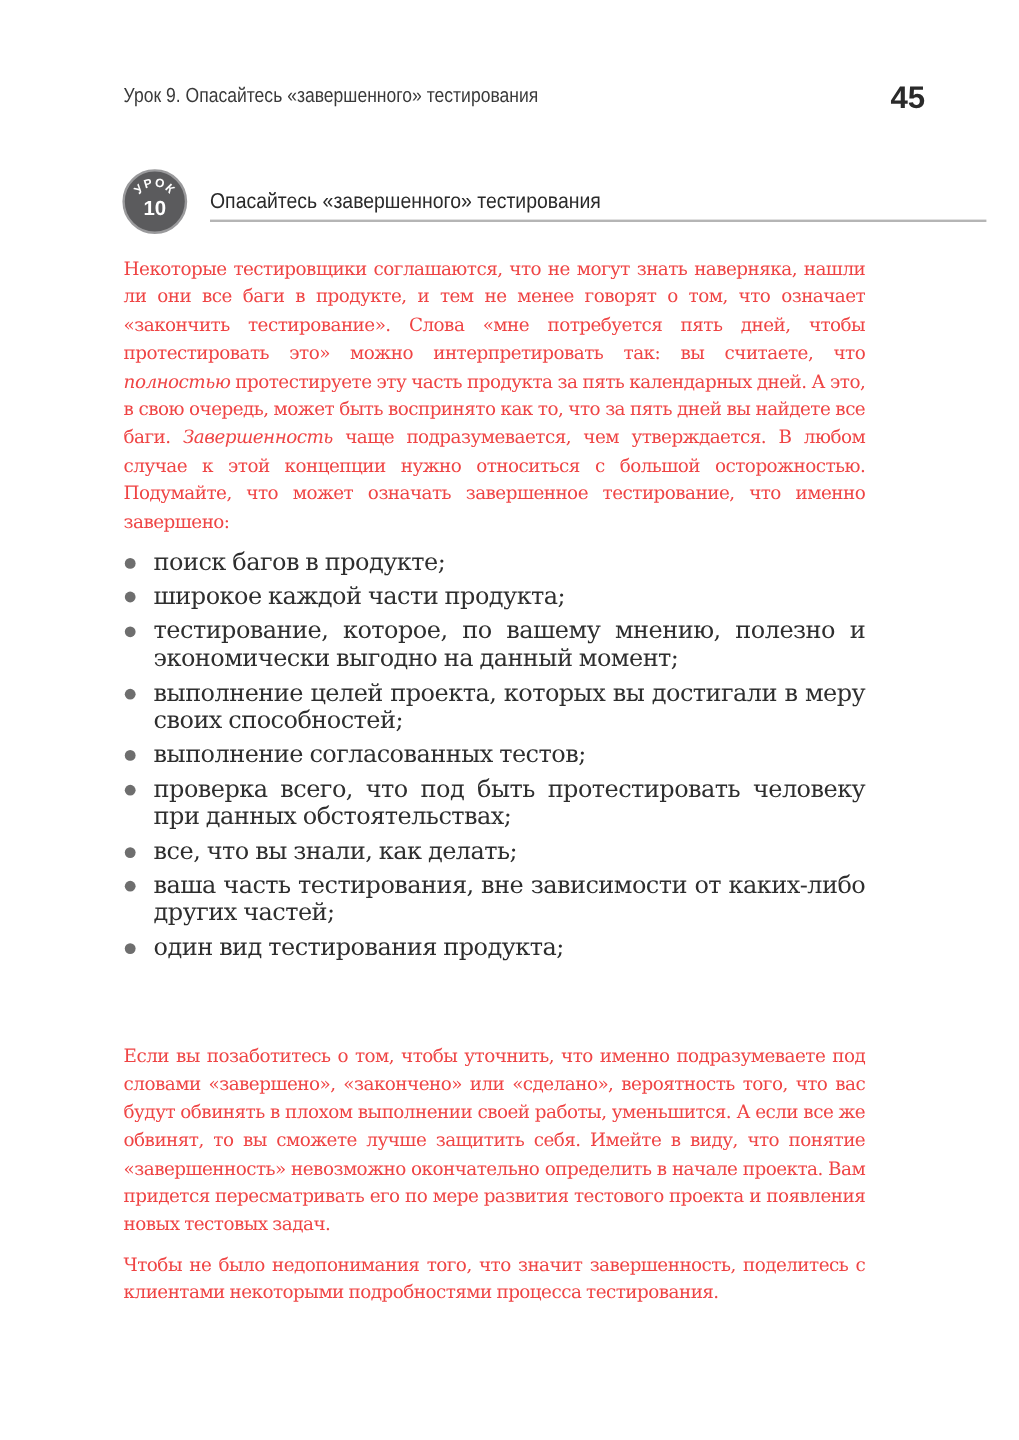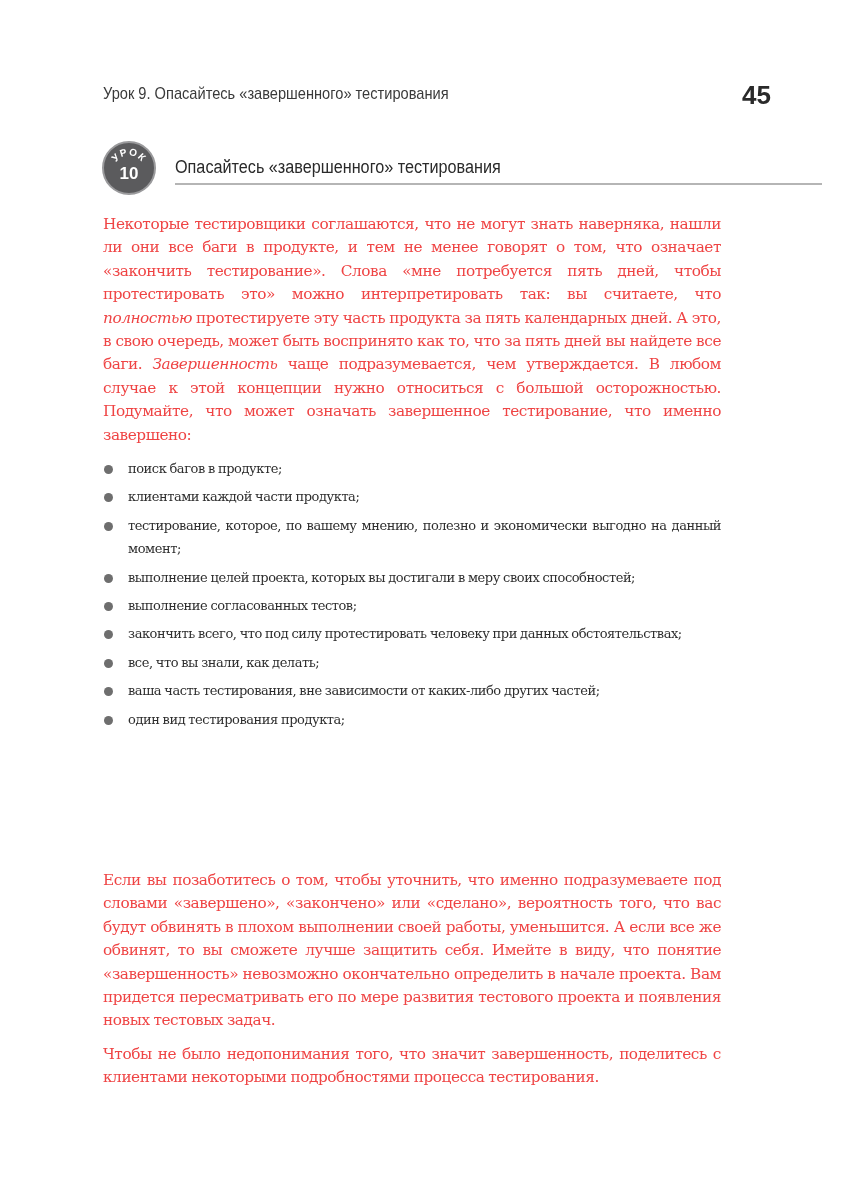--- a/index.html
+++ b/index.html
@@ -1,21 +1,21 @@
 <!DOCTYPE html>
 <html><head>
 <meta charset="utf-8">
 <style>
   html, body { margin:0; padding:0; }
   body {
     width:849px; height:1200px; background:#ffffff; position:relative; overflow:hidden;
     color:#2b2b2b;
   }
   .running-head {
-    position:absolute; left:103px; top:80px; width:668px; height:28px;
+    position:absolute; left:103px; top:66px; width:668px; height:28px;
     font-family:"Liberation Sans", sans-serif; font-size:17px; color:#3a3a3a;
     transform-origin:left center;
   }
   .running-head .title { position:absolute; left:0; top:4px; transform:scaleX(0.86); transform-origin:left center; white-space:nowrap; }
   .running-head .page-num { position:absolute; right:0; top:0; font-size:26px; font-weight:bold; color:#2a2a2a; }
 
   .lesson-head { position:absolute; left:102px; top:141px; width:620px; height:56px; }
   .badge {
     position:absolute; left:0; top:0; width:54px; height:54px; border-radius:50%;
     background:#5b5b5d; border:2px solid #9a9a9c; box-sizing:border-box;
@@ -37,21 +37,21 @@
     font-family:"DejaVu Serif", serif; font-size:15.3px; line-height:23.4px; color:#ef4444;
     text-align:justify; letter-spacing:-0.45px; word-spacing:-0.5px;
   }
   .body-text p { margin:0; }
   .p1 { top:213px; }
   .p2 { top:869px; }
   .p3 { top:1043px; }
   em { font-style:italic; }
 
   .bullets { position:absolute; left:103px; top:457px; width:618px; margin:0; padding:0; list-style:none;
-    font-family:"DejaVu Serif", serif; font-size:13px; line-height:23.4px; color:#2e2e2e; letter-spacing:-0.45px; word-spacing:-0.5px; }
+    font-family:"DejaVu Serif", serif; font-size:20px; line-height:23.4px; color:#2e2e2e; letter-spacing:-0.45px; word-spacing:-0.5px; }
   .bullets li { position:relative; padding-left:25px; margin-bottom:5px; text-align:justify; }
   .bullets .dot { position:absolute; left:1px; top:8px; width:9px; height:9px; border-radius:50%; background:#6e6e6e; }
 </style>
 </head>
 <body>
 
 <div class="running-head">
   <span class="title">Урок 9. Опасайтесь «завершенного» тестирования</span>
   <span class="page-num">45</span>
 </div>
@@ -71,25 +71,25 @@
   <div class="lesson-title">Опасайтесь «завершенного» тестирования</div>
   <div class="lesson-rule"></div>
 </div>
 
 <div class="body-text p1">
   <p><span>Некоторые тестировщики соглашаются, что не могут знать наверняка, нашли ли они все баги в продукте, и тем не менее говорят о том, что означает «закончить тестирование». Слова «мне потребуется пять дней, чтобы протестировать это» можно интерпретировать так: вы считаете, что </span><em>полностью</em><span> протестируете эту часть продукта за пять календарных дней. А это, в свою очередь, может быть воспринято как то, что за пять дней вы найдете все баги. </span><em>Завершенность</em><span> чаще подразумевается, чем утверждается. В любом случае к этой концепции нужно относиться с большой осторожностью. Подумайте, что может означать завершенное тестирование, что именно завершено:</span></p>
 </div>
 
 <ul class="bullets">
   <li><span class="dot"></span><span>поиск багов в продукте;</span></li>
-  <li><span class="dot"></span><span>клиентами каждой части продукта;</span></li>
+  <li><span class="dot"></span><span>широкое каждой части продукта;</span></li>
   <li><span class="dot"></span><span>тестирование, которое, по вашему мнению, полезно и экономически выгодно на данный момент;</span></li>
   <li><span class="dot"></span><span>выполнение целей проекта, которых вы достигали в меру своих способностей;</span></li>
   <li><span class="dot"></span><span>выполнение согласованных тестов;</span></li>
-  <li><span class="dot"></span><span>закончить всего, что под силу протестировать человеку при данных обстоятельствах;</span></li>
+  <li><span class="dot"></span><span>проверка всего, что под быть протестировать человеку при данных обстоятельствах;</span></li>
   <li><span class="dot"></span><span>все, что вы знали, как делать;</span></li>
   <li><span class="dot"></span><span>ваша часть тестирования, вне зависимости от каких-либо других частей;</span></li>
   <li><span class="dot"></span><span>один вид тестирования продукта;</span></li>
 </ul>
 
 <div class="body-text p2">
   <p>Если вы позаботитесь о том, чтобы уточнить, что именно подразумеваете под словами «завершено», «закончено» или «сделано», вероятность того, что вас будут обвинять в плохом выполнении своей работы, уменьшится. А если все же обвинят, то вы сможете лучше защитить себя. Имейте в виду, что понятие «завершенность» невозможно окончательно определить в начале проекта. Вам придется пересматривать его по мере развития тестового проекта и появления новых тестовых задач.</p>
 </div>
 
 <div class="body-text p3">

